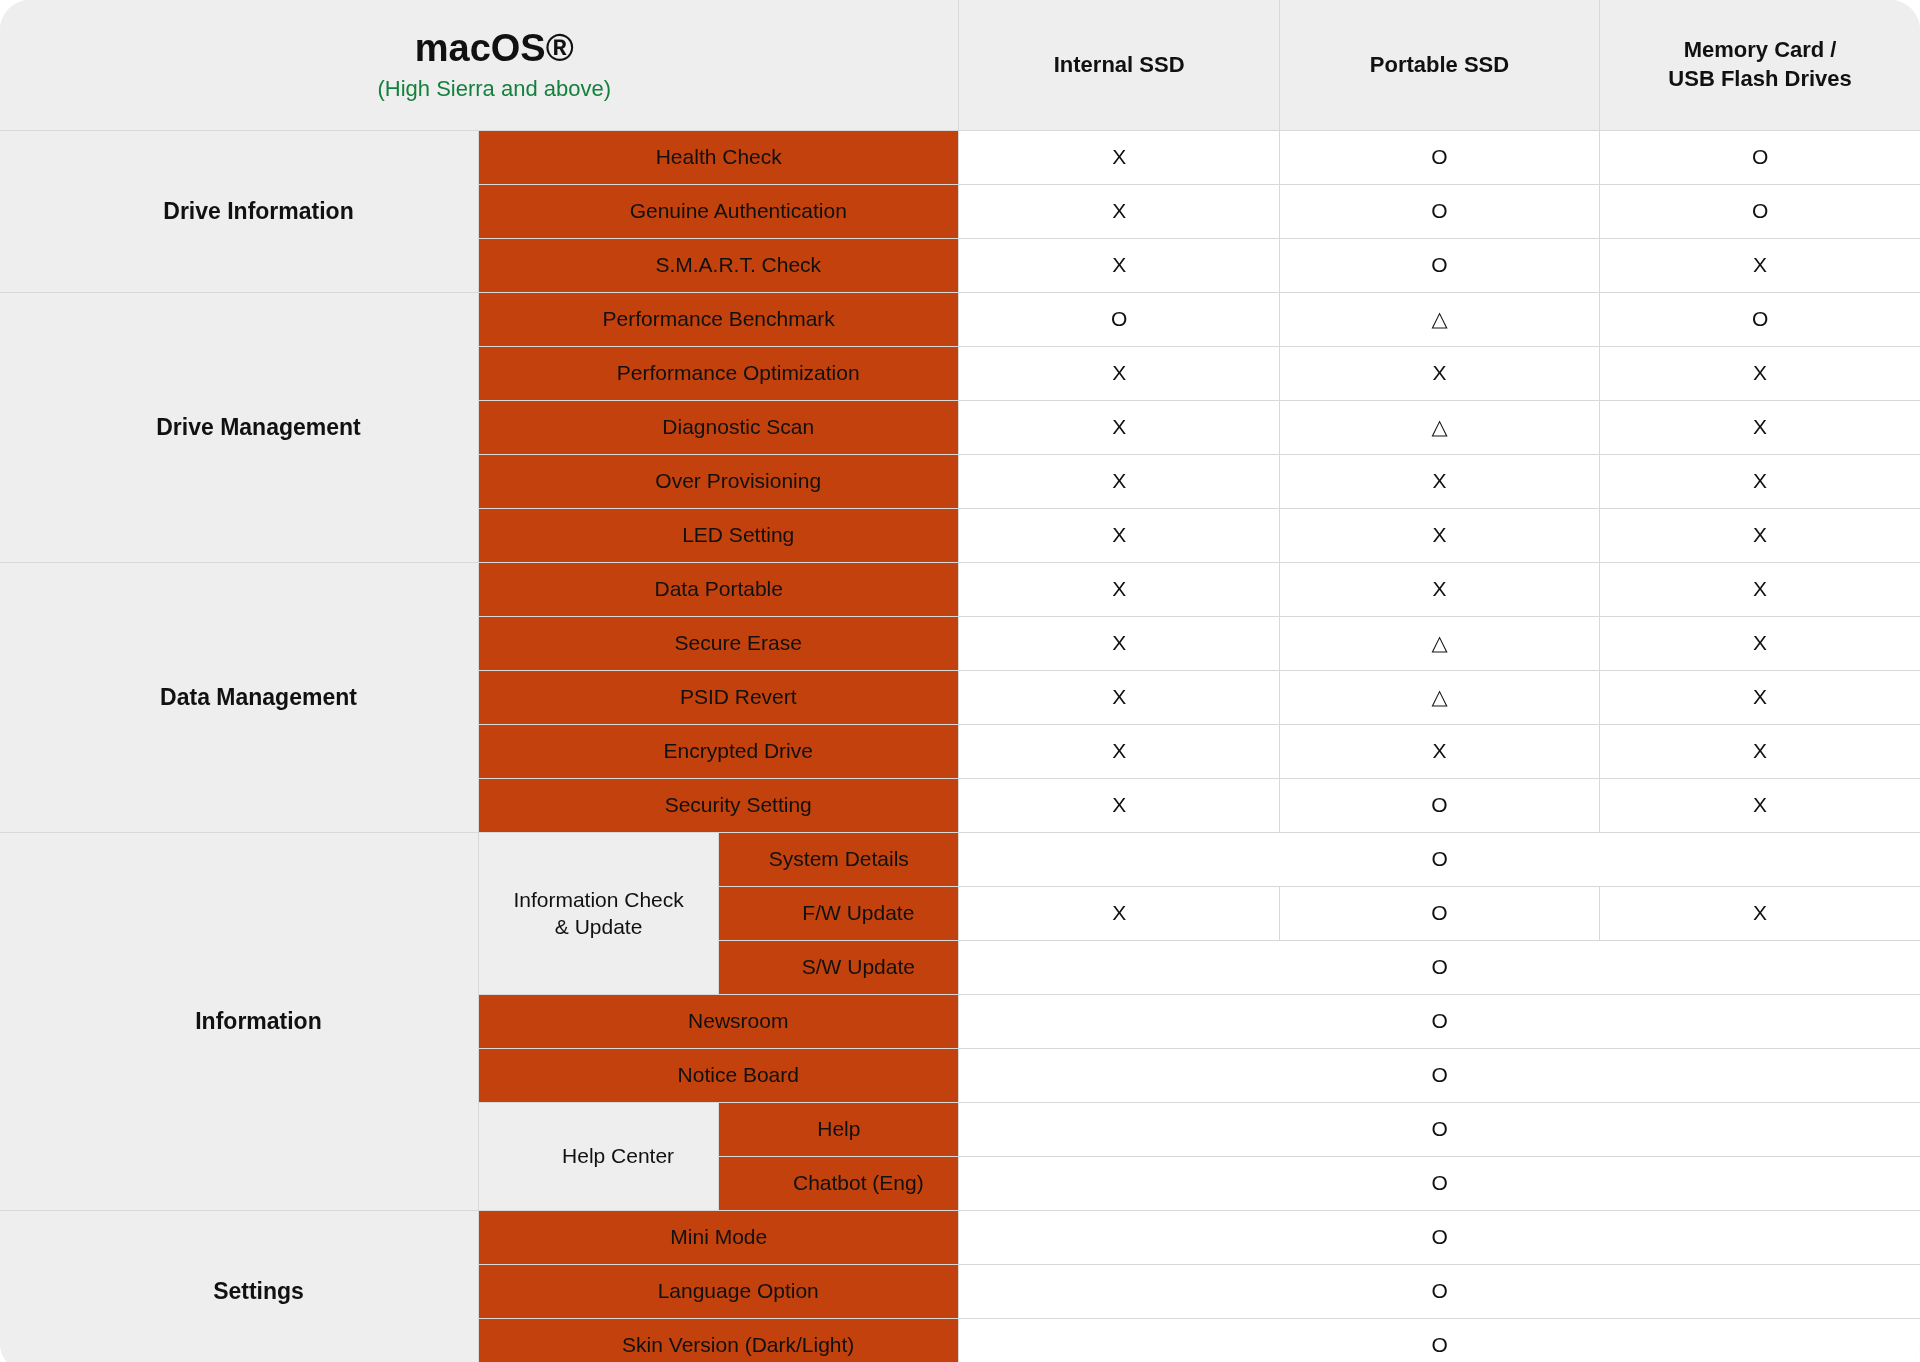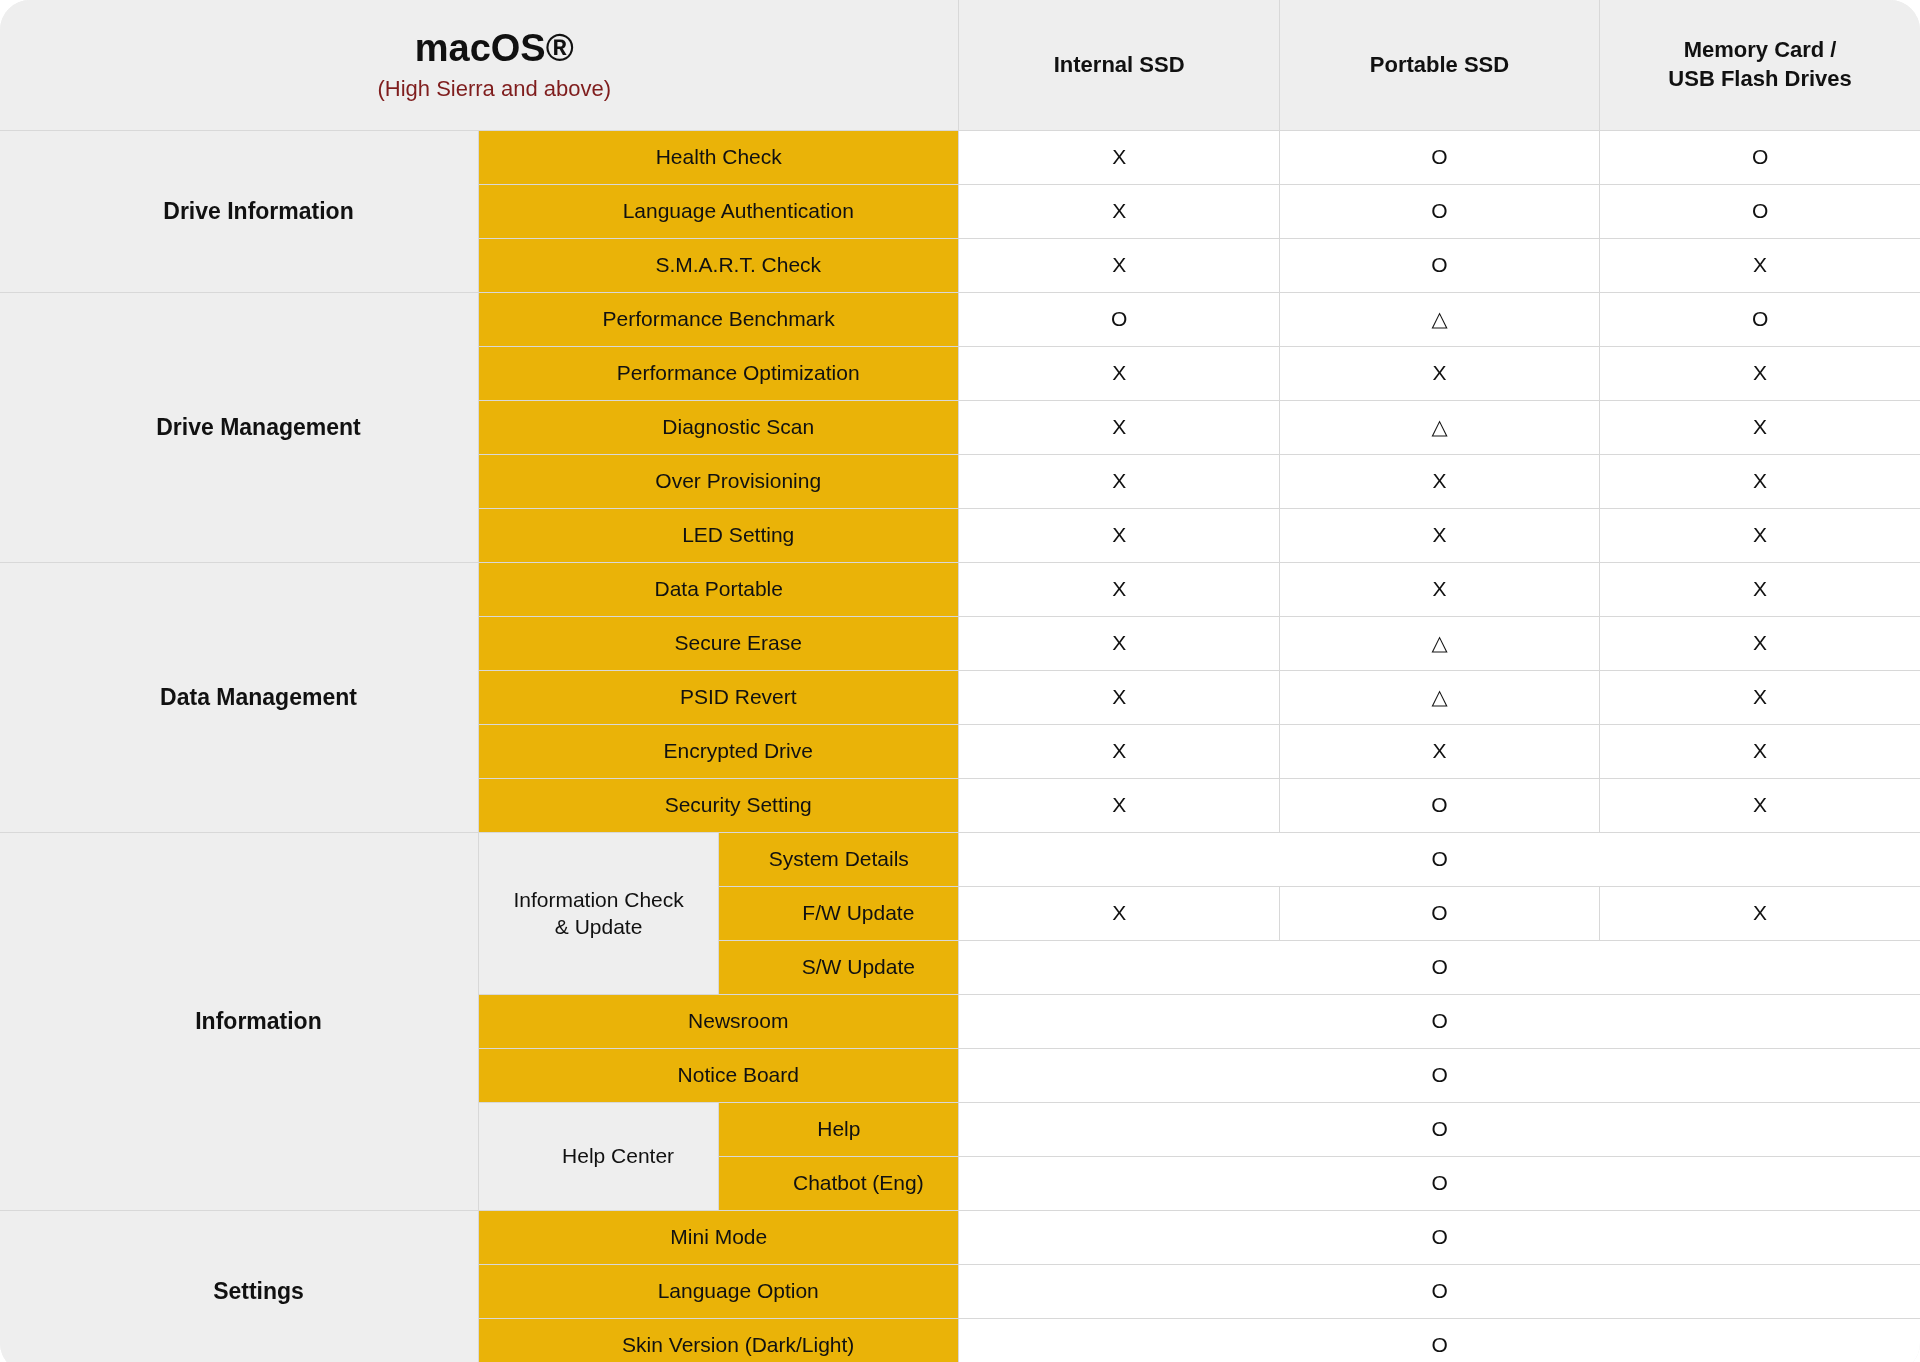--- a/index.html
+++ b/index.html
@@ -41,41 +41,41 @@
   }
   thead th.os-header .os-name {
     font-size: 38px;
     font-weight: 700;
     display: block;
     margin-bottom: 6px;
   }
   thead th.os-header .os-sub {
     font-size: 22px;
     font-weight: 400;
-    color: #7f1d1d;
+    color: #15803d;
   }
   
   col.cat { width: 478px; }
   col.subA { width: 240px; }
   col.subB { width: 240px; }
   col.dev { width: 320px; }
   
   td.category {
     background: #eeeeee;
     font-weight: 700;
     font-size: 23px;
   }
   td.subgroup {
     background: #eeeeee;
     font-weight: 400;
     font-size: 21px;
     margin-left: 44px;
   }
   td.feature {
-    background: #eab308;
+    background: #c2410c;
     font-weight: 400;
     font-size: 21px;
     height: 54px;
   }
   td.value {
     background: #ffffff;
     font-weight: 400;
     font-size: 21px;
   }
   
@@ -114,21 +114,21 @@
   <tbody>
 
     <tr>
       <td rowspan="3" class="category">Drive Information</td>
       <td colspan="2" class="feature">Health Check</td>
       <td class="value">X</td>
       <td class="value">O</td>
       <td class="value">O</td>
     </tr>
     <tr>
-      <td colspan="2" class="feature">Language Authentication</td>
+      <td colspan="2" class="feature">Genuine Authentication</td>
       <td class="value">X</td>
       <td class="value">O</td>
       <td class="value">O</td>
     </tr>
     <tr>
       <td colspan="2" class="feature">S.M.A.R.T. Check</td>
       <td class="value">X</td>
       <td class="value">O</td>
       <td class="value">X</td>
     </tr>

